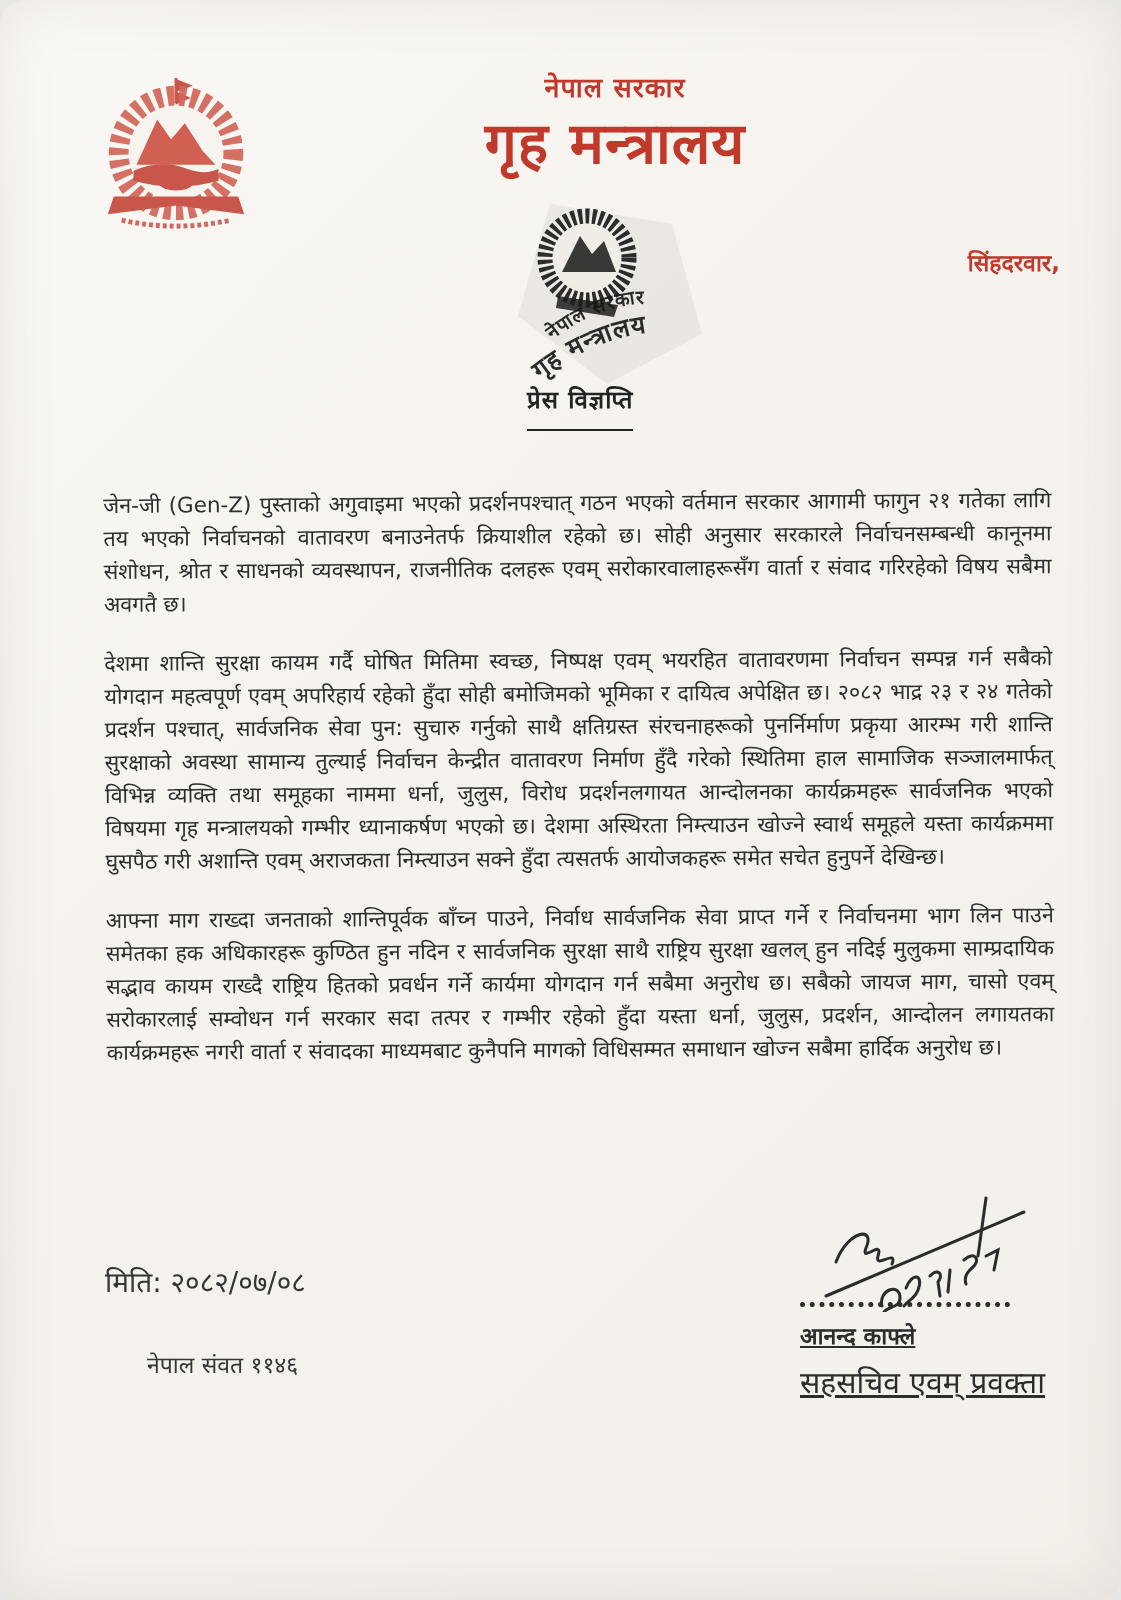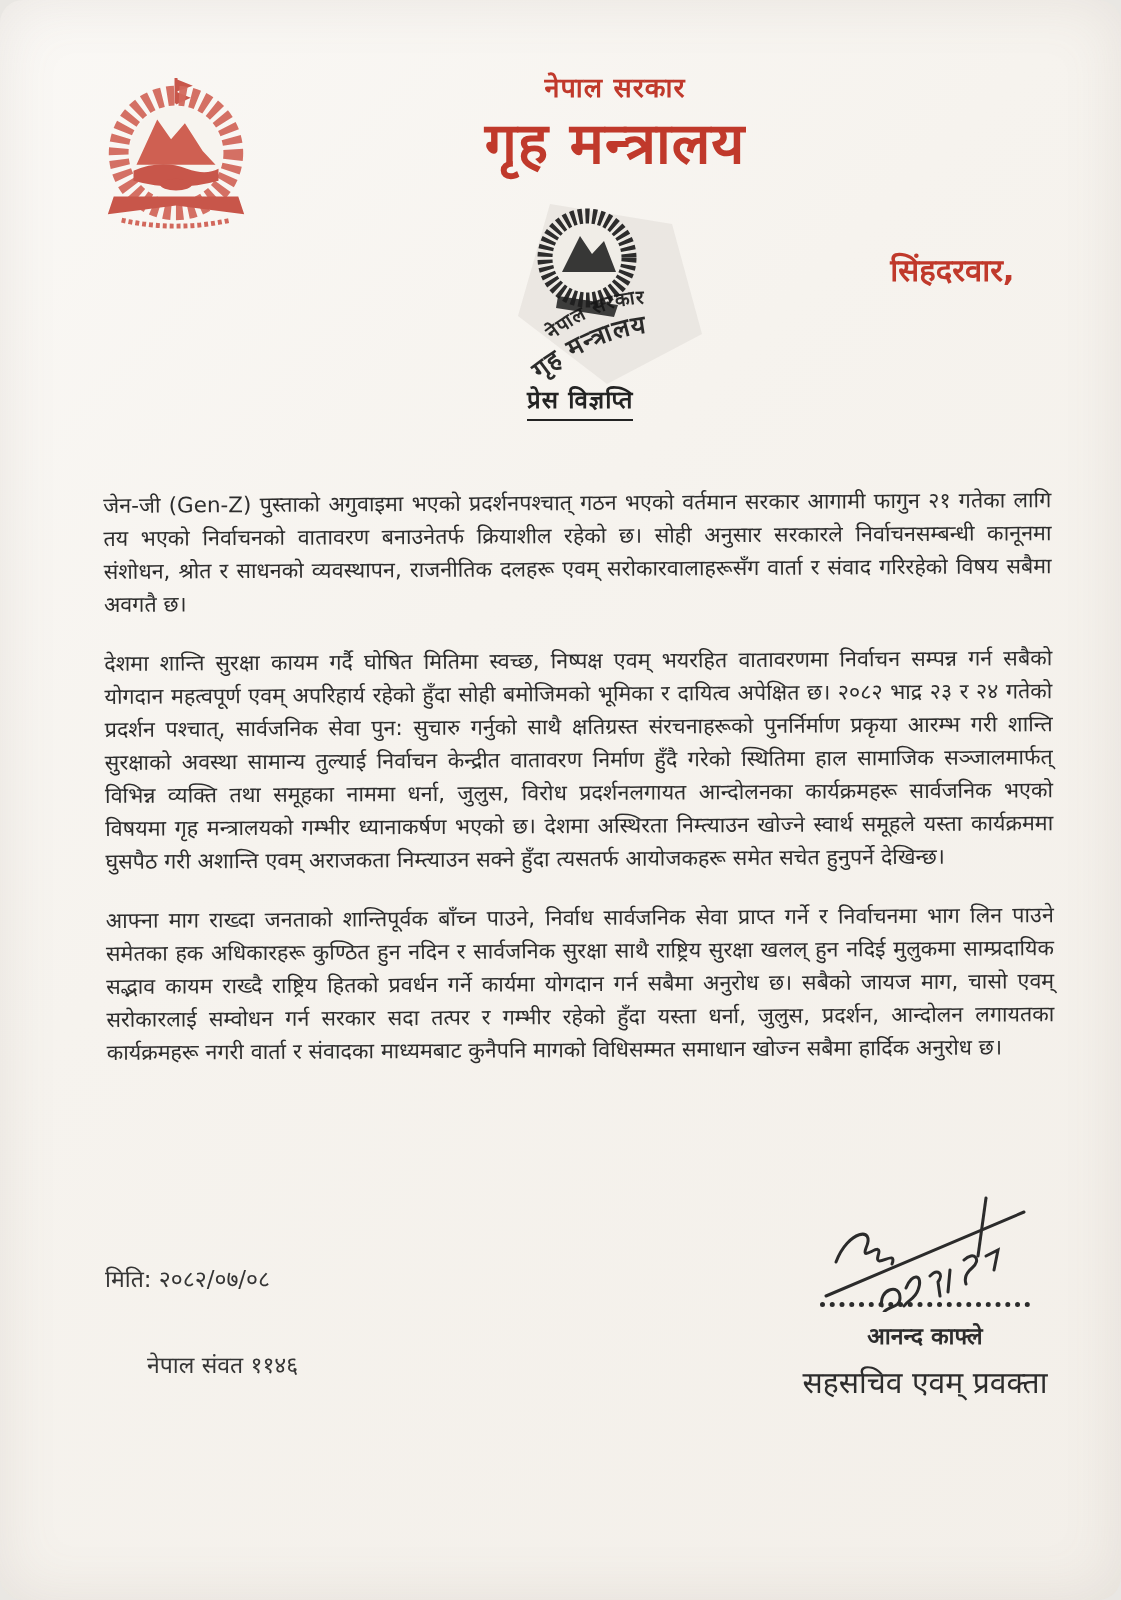--- a/index.html
+++ b/index.html
@@ -19,44 +19,44 @@
   .emblem{position:absolute;left:92px;top:72px;width:168px;height:162px;}
   .govt-line{
     position:absolute;left:400px;top:68px;width:430px;text-align:center;
     color:#c0392b;font-size:27px;font-weight:bold;letter-spacing:1px;
   }
   .ministry-line{
     position:absolute;left:385px;top:102px;width:460px;text-align:center;
     color:#c0392b;font-size:57px;font-weight:bold;letter-spacing:1px;
   }
   .address{
-    position:absolute;left:845px;top:246px;width:215px;text-align:center;
-    color:#c0392b;font-size:31px;font-weight:bold;line-height:1.55;
+    position:absolute;left:845px;top:246px;width:215px;text-align:right;
+    color:#c0392b;font-size:23px;font-weight:bold;line-height:1.55;
   }
   .refs{
     position:absolute;left:90px;top:258px;width:330px;
     color:#c0392b;font-size:22px;font-weight:bold;line-height:1.7;
   }
   .stamp{position:absolute;left:512px;top:196px;width:210px;height:192px;}
   .press-title{
     position:absolute;left:527px;top:382px;
     font-size:24px;font-weight:bold;color:#232323;
-    border-bottom:2px solid #232323;padding-bottom:4px;letter-spacing:1px;
+    border-bottom:2px solid #232323;padding-bottom:14px;letter-spacing:1px;
   }
   
   .body-text{
     position:absolute;left:105px;top:486px;width:948px;
     font-size:21.5px;line-height:33px;text-align:justify;color:#2d2d2d;
     transform:rotate(-0.35deg);
   }
   .body-text p{margin:0 0 26px 0;}
   
-  .date-line{position:absolute;left:105px;top:1262px;font-size:23px;color:#353535;}
+  .date-line{position:absolute;left:105px;top:1262px;font-size:28px;color:#353535;}
   .sambat-line{position:absolute;left:105px;top:1348px;font-size:23px;color:#353535;margin-left:42px;}
-  .sign-block{position:absolute;left:800px;top:1190px;width:250px;text-align:center;}
+  .sign-block{position:absolute;left:800px;top:1190px;width:250px;text-align:left;text-decoration:underline;}
   .sign-svg{position:absolute;left:18px;top:0;width:220px;height:122px;}
   .dotted{
     margin-top:112px;border-bottom:5px dotted #2b2b2b;width:210px;
     display:inline-block;
   }
   .sign-name{font-size:23px;color:#2c2c2c;font-weight:bold;margin-top:8px;}
   .sign-title{font-size:30px;color:#2c2c2c;margin-top:10px;}
 </style>
 </head>
 <body>

